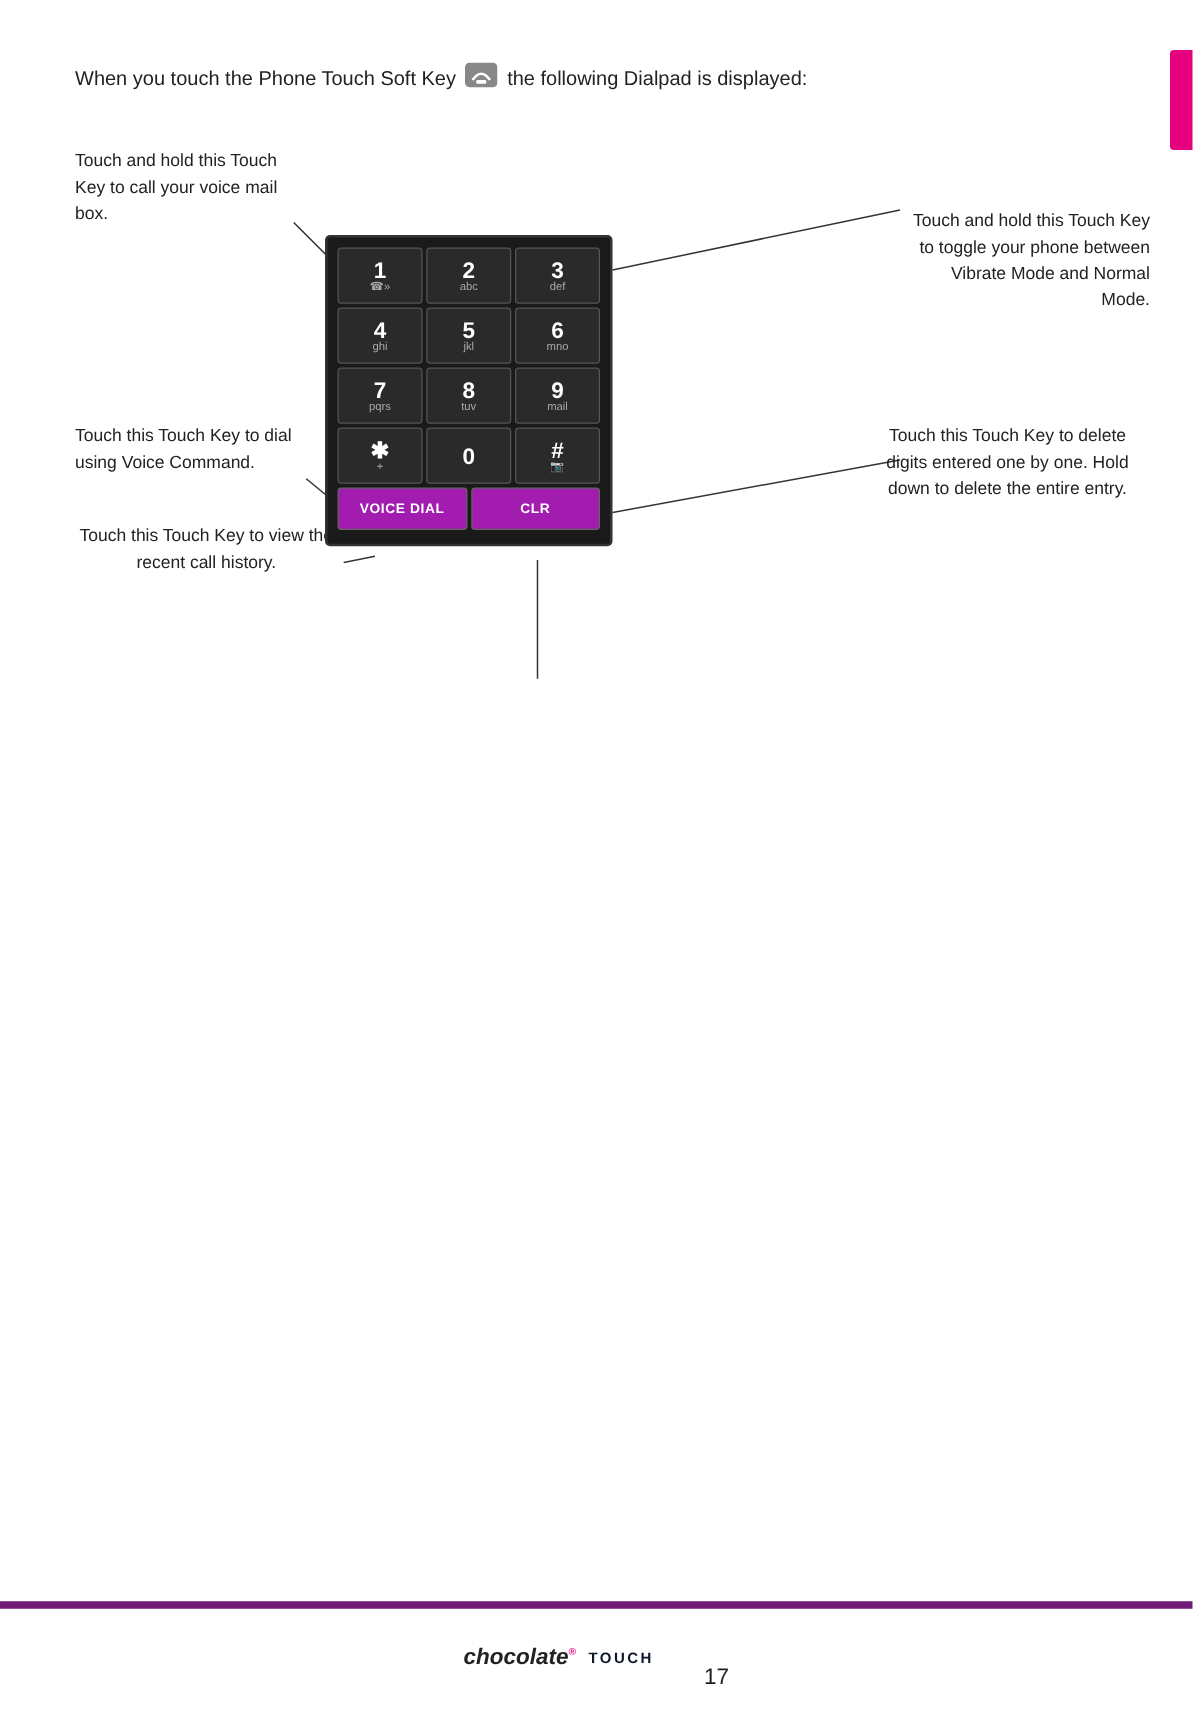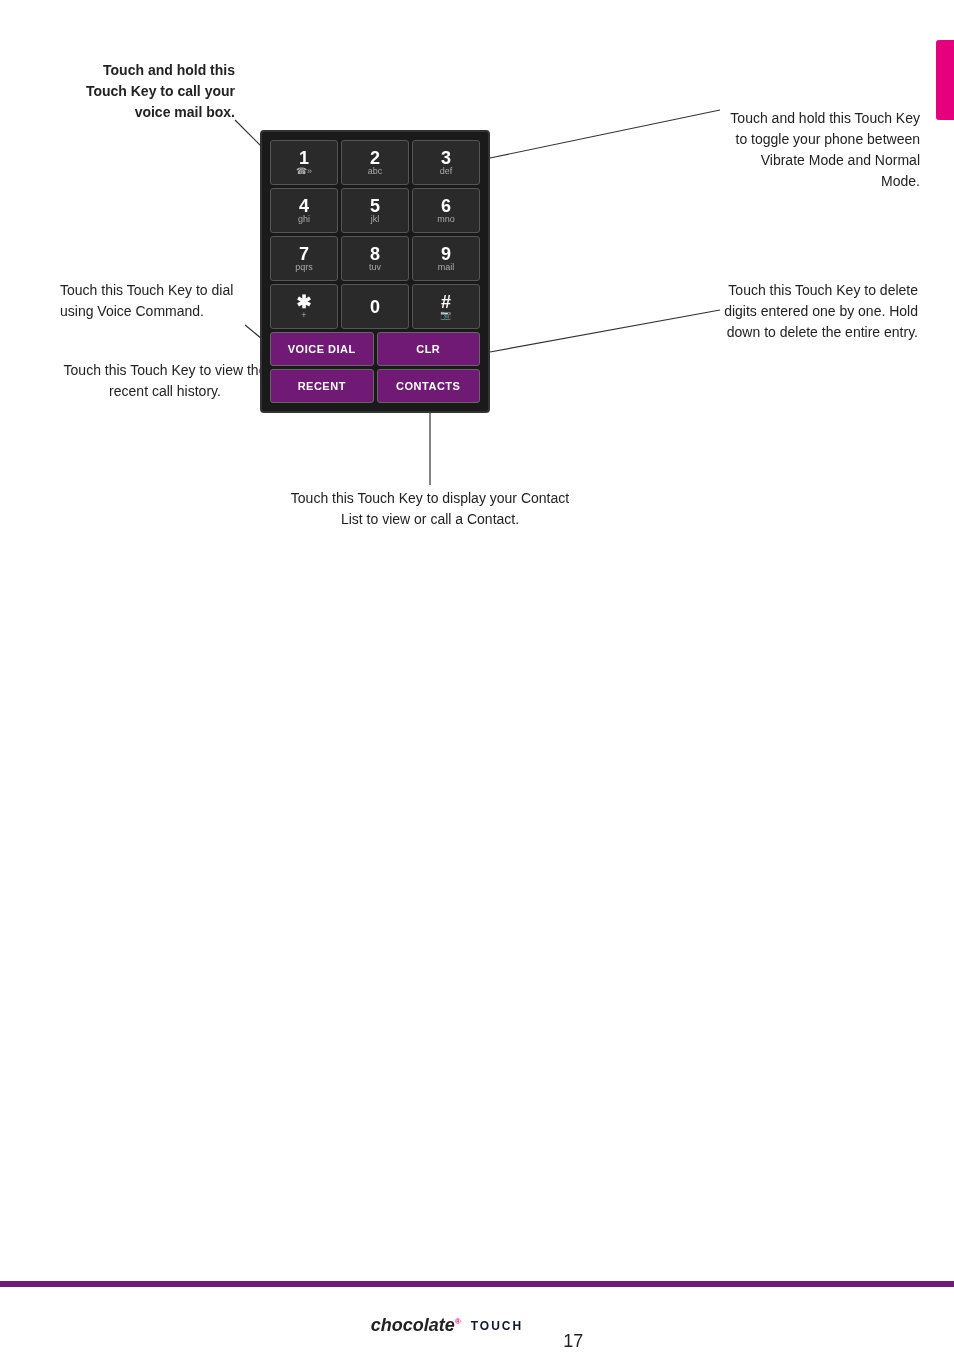--- a/index.html
+++ b/index.html
@@ -96,21 +96,21 @@
       line-height: 1;
     }
 
     .dialpad-bottom-row {
       display: grid;
       grid-template-columns: 1fr 1fr;
       gap: 3px;
     }
 
     .dial-btn {
-      background: #701a75;
+      background: #a21caf;
       border: 1px solid #666;
       border-radius: 3px;
       color: #ffffff;
       text-align: center;
       padding: 8px 4px;
       cursor: pointer;
       font-size: 11px;
       font-weight: bold;
       letter-spacing: 0.5px;
       min-height: 34px;
@@ -125,22 +125,21 @@
       font-size: 14px;
       line-height: 1.5;
       color: #222;
     }
 
     
     .ann-voicemail {
       top: 10px;
       left: 0;
       width: 175px;
-      text-align: right;
-      font-weight: bold;
+      text-align: left;
     }
 
     
     .ann-vibrate {
       top: 10px;
       right: 0;
       width: 200px;
       text-align: right;
       margin-top: 48px;
     }
@@ -156,23 +155,23 @@
     .ann-recent {
       top: 310px;
       left: 0;
       width: 210px;
       text-align: center;
     }
 
     
     .ann-delete {
       top: 230px;
-      right: 2px;
+      right: 14px;
       width: 200px;
-      text-align: right;
+      text-align: center;
     }
 
     
     .ann-contacts {
       bottom: 0;
       left: 220px;
       width: 300px;
       text-align: center;
     }
 
@@ -233,20 +232,32 @@
       margin: 0 3px;
     }
   </style>
 </head>
 <body>
 
 <div class="page-container">
 
   <div class="pink-tab"></div>
 
+  <p class="intro-text">
+    <span>When you touch the Phone Touch Soft Key</span>
+    
+    <span class="phone-soft-key-icon">
+      <svg width="26" height="20" viewBox="0 0 26 20">
+        <rect width="26" height="20" rx="4" fill="#888"></rect>
+        <path d="M6 14 Q13 4 20 14" stroke="white" stroke-width="2" fill="none"></path>
+        <rect x="9" y="14" width="8" height="3" rx="1" fill="white"></rect>
+      </svg>
+    </span>
+    <span> the following Dialpad is displayed:</span>
+  </p>
 
   <div class="diagram-area">
 
     <svg class="lines-svg" viewBox="0 0 860 480" preserveAspectRatio="none">
 
       <line x1="175" y1="70" x2="213" y2="108" stroke="#333" stroke-width="1.2"></line>
 
       <line x1="660" y1="60" x2="430" y2="108" stroke="#333" stroke-width="1.2"></line>
 
       <line x1="185" y1="275" x2="213" y2="298" stroke="#333" stroke-width="1.2"></line>
@@ -271,23 +282,20 @@
     </div>
 
     <div class="annotation ann-recent">
       <span>Touch this Touch Key to view the recent call history.</span>
     </div>
 
     <div class="annotation ann-delete">
       <span>Touch this Touch Key to delete digits entered one by one. Hold down to delete the entire entry.</span>
     </div>
 
-    <div class="annotation ann-contacts">
-      <span>Touch this Touch Key to display your Contact List to view or call a Contact.</span>
-    </div>
 
     <div class="dialpad-wrapper">
       <div class="dialpad-grid">
 
         <div class="dial-key">
           <span class="main-digit">1</span>
           <span class="sub-letters">☎»</span>
         </div>
 
         <div class="dial-key">
@@ -348,28 +356,20 @@
 
       <div class="dialpad-bottom-row" style="margin-bottom:3px;">
         <div class="dial-btn">
           <span>VOICE DIAL</span>
         </div>
         <div class="dial-btn">
           <span>CLR</span>
         </div>
       </div>
 
-      <div class="dialpad-bottom-row">
-        <div class="dial-btn">
-          <span>RECENT</span>
-        </div>
-        <div class="dial-btn">
-          <span>CONTACTS</span>
-        </div>
-      </div>
 
     </div>
 
   </div>
 
   <div class="footer">
     <span class="footer-brand">
       <em>chocolate</em><span class="brand-dot">®</span>
     </span>
     <span class="footer-brand-touch">TOUCH</span>

